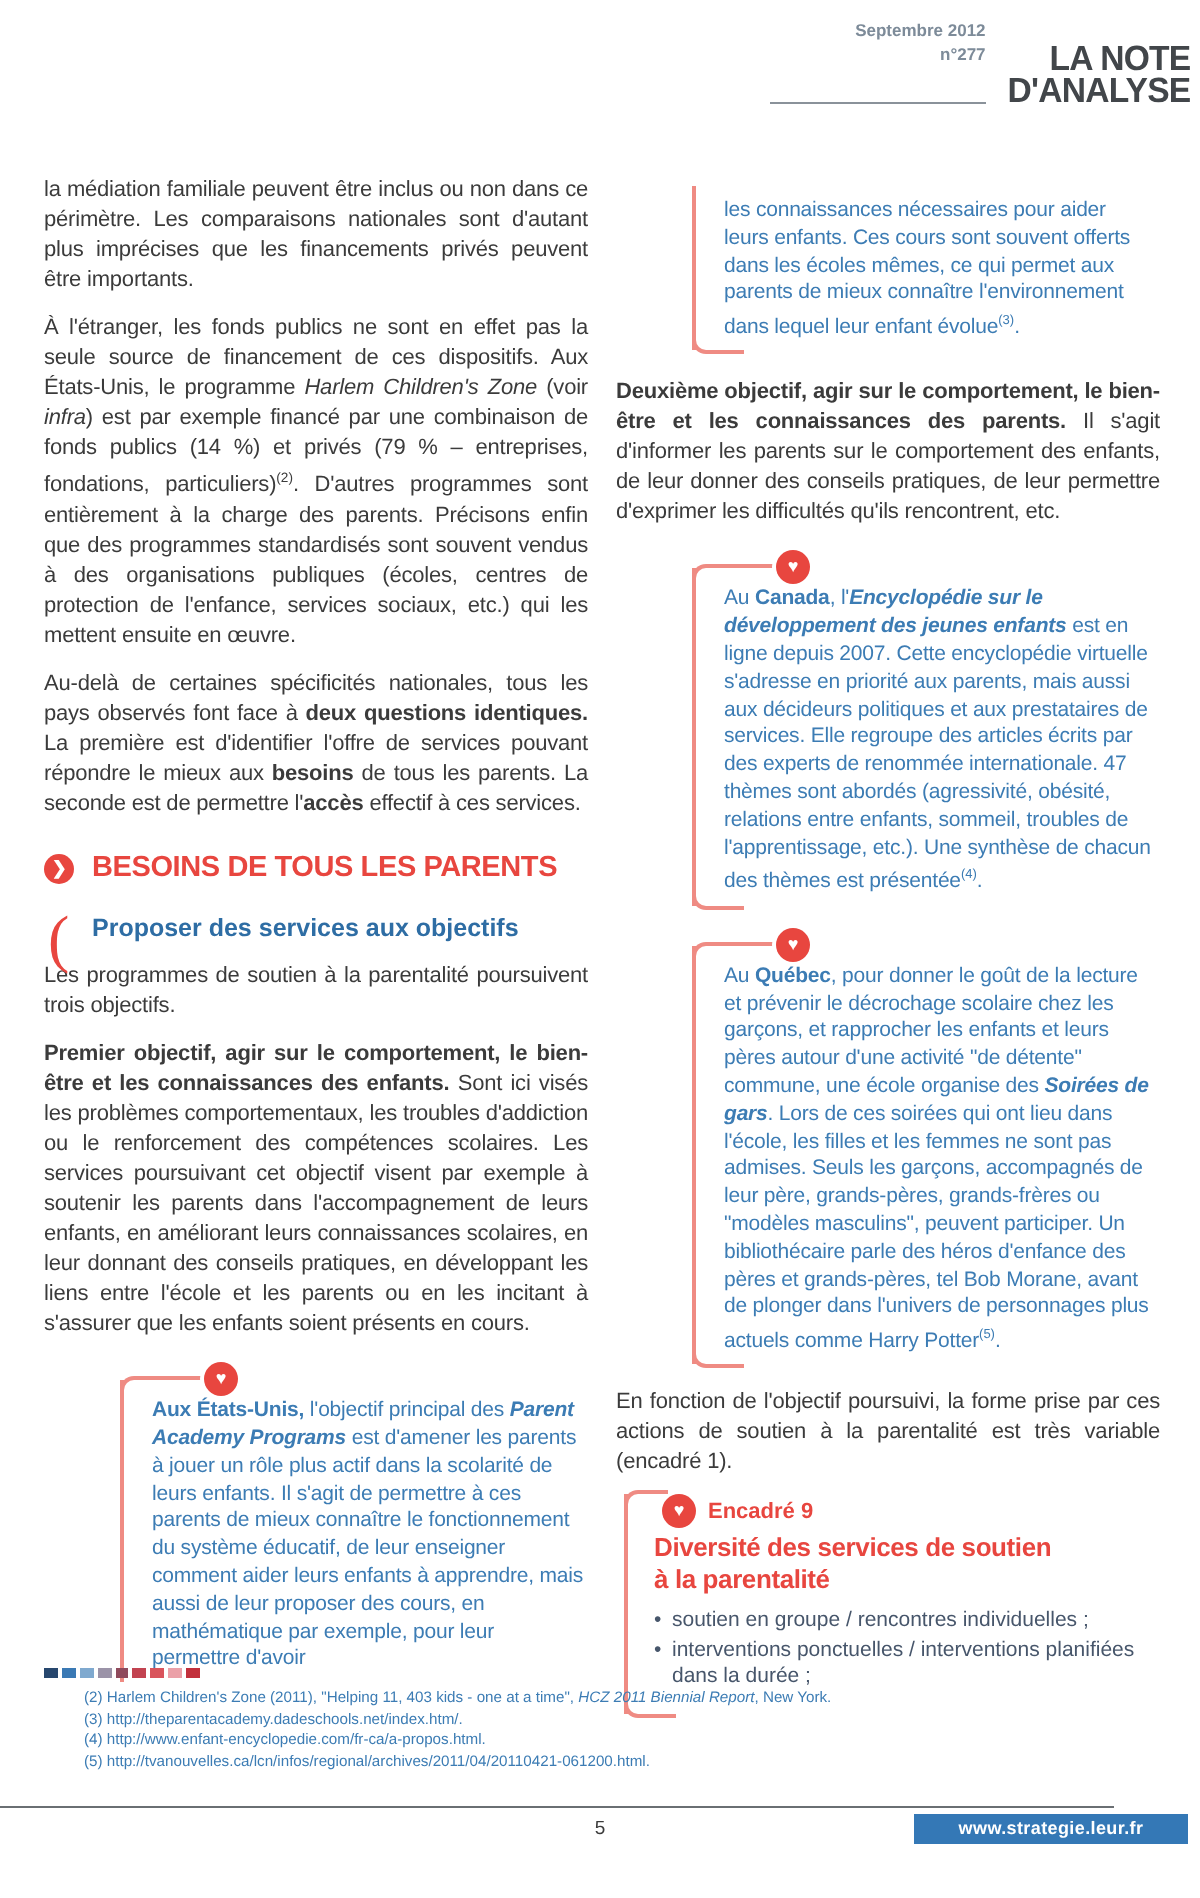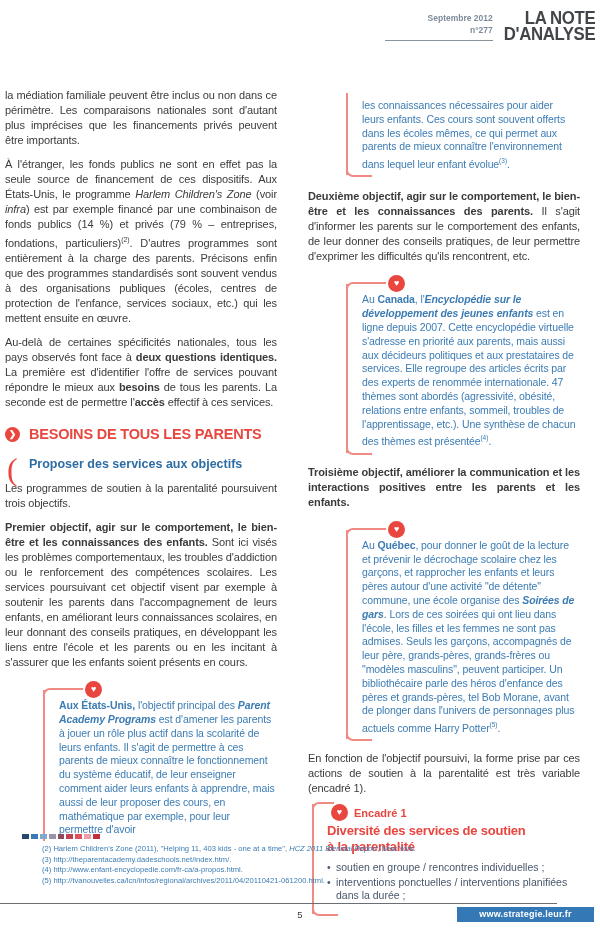--- a/index.html
+++ b/index.html
@@ -6,30 +6,30 @@
   body{
     width:600px;height:949px;background:#ffffff;position:relative;overflow:hidden;
     font-family:"Liberation Sans", sans-serif;color:#3b3b3b;
   }
   .page{position:absolute;inset:0;}
 
   
   .header{position:absolute;top:10px;right:5px;display:flex;align-items:flex-end;gap:7px;}
   .date-block{
     text-align:right;font-size:8.5px;line-height:1.4;color:#7d8b99;font-weight:bold;
-    padding-bottom:3px;border-bottom:1px solid #8a929a;min-width:108px;margin-bottom:1px;
+    padding-bottom:17px;border-bottom:1px solid #8a929a;min-width:108px;margin-bottom:1px;
   }
   .masthead{
     text-align:right;font-weight:bold;font-size:17.5px;line-height:0.92;
     color:#42464a;letter-spacing:-0.4px;transform:scaleX(0.96);transform-origin:right;
   }
 
   
   .col{position:absolute;top:88px;width:272px;}
-  .col-left{left:5px;}
+  .col-left{left:22px;}
   .col-right{left:308px;}
   p.body{font-size:11px;line-height:15px;text-align:justify;margin:0 0 9px 0;letter-spacing:-0.1px;}
 
   
   .section-heading{position:relative;padding-left:24px;margin:16px 0 10px 0;
     color:#e8463f;font-weight:bold;font-size:14.5px;line-height:17.5px;letter-spacing:-0.2px;}
   .play-icon{position:absolute;left:0;top:1px;width:15px;height:15px;border-radius:50%;
     background:#e8463f;color:#fff;font-size:9px;font-weight:bold;text-align:center;line-height:15px;}
 
   
@@ -129,33 +129,32 @@
       <div><span>les connaissances nécessaires pour aider leurs enfants. Ces cours sont souvent offerts dans les écoles mêmes, ce qui permet aux parents de mieux connaître l'environnement dans lequel leur enfant évolue</span><sup class="ref">(3)</sup><span>.</span></div>
     </div>
 
     <p class="body"><span style="font-weight: bold;">Deuxième objectif, agir sur le comportement, le bien-être et les connaissances des parents.</span><span> Il s'agit d'informer les parents sur le comportement des enfants, de leur donner des conseils pratiques, de leur permettre d'exprimer les difficultés qu'ils rencontrent, etc.</span></p>
 
     <div class="note-box has-top has-bottom">
       <span class="heart-icon">♥</span>
       <div><span>Au </span><span style="font-weight: bold;">Canada</span><span>, l'</span><span style="font-weight: bold; font-style: italic;">Encyclopédie sur le développement des jeunes enfants</span><span> est en ligne depuis 2007. Cette encyclopédie virtuelle s'adresse en priorité aux parents, mais aussi aux décideurs politiques et aux prestataires de services. Elle regroupe des articles écrits par des experts de renommée internationale. 47 thèmes sont abordés (agressivité, obésité, relations entre enfants, sommeil, troubles de l'apprentissage, etc.). Une synthèse de chacun des thèmes est présentée</span><sup class="ref">(4)</sup><span>.</span></div>
     </div>
 
-    <p class="body"><span style="font-weight: bold;">Troisième objectif, améliorer la communication et les interactions positives entre les parents et les enfants.</span></p>
 
     <div class="note-box has-top has-bottom">
       <span class="heart-icon">♥</span>
       <div><span>Au </span><span style="font-weight: bold;">Québec</span><span>, pour donner le goût de la lecture et prévenir le décrochage scolaire chez les garçons, et rapprocher les enfants et leurs pères autour d'une activité "de détente" commune, une école organise des </span><span style="font-weight: bold; font-style: italic;">Soirées de gars</span><span>. Lors de ces soirées qui ont lieu dans l'école, les filles et les femmes ne sont pas admises. Seuls les garçons, accompagnés de leur père, grands-pères, grands-frères ou "modèles masculins", peuvent participer. Un bibliothécaire parle des héros d'enfance des pères et grands-pères, tel Bob Morane, avant de plonger dans l'univers de personnages plus actuels comme Harry Potter</span><sup class="ref">(5)</sup><span>.</span></div>
     </div>
 
     <p class="body"><span>En fonction de l'objectif poursuivi, la forme prise par ces actions de soutien à la parentalité est très variable (encadré 1).</span></p>
 
     <div class="encadre">
       <div class="encadre-head">
         <span class="heart-icon">♥</span>
-        <span class="encadre-label">Encadré 1</span>
+        <span class="encadre-label">Encadré 9</span>
       </div>
       <div class="encadre-title">
         <div>Diversité des services de soutien</div>
         <div>à la parentalité</div>
       </div>
       <div class="encadre-bullets">
         <div class="bullet"><span>soutien en groupe / rencontres individuelles ;</span></div>
         <div class="bullet"><span>interventions ponctuelles / interventions planifiées dans la durée ;</span></div>
       </div>
     </div>

